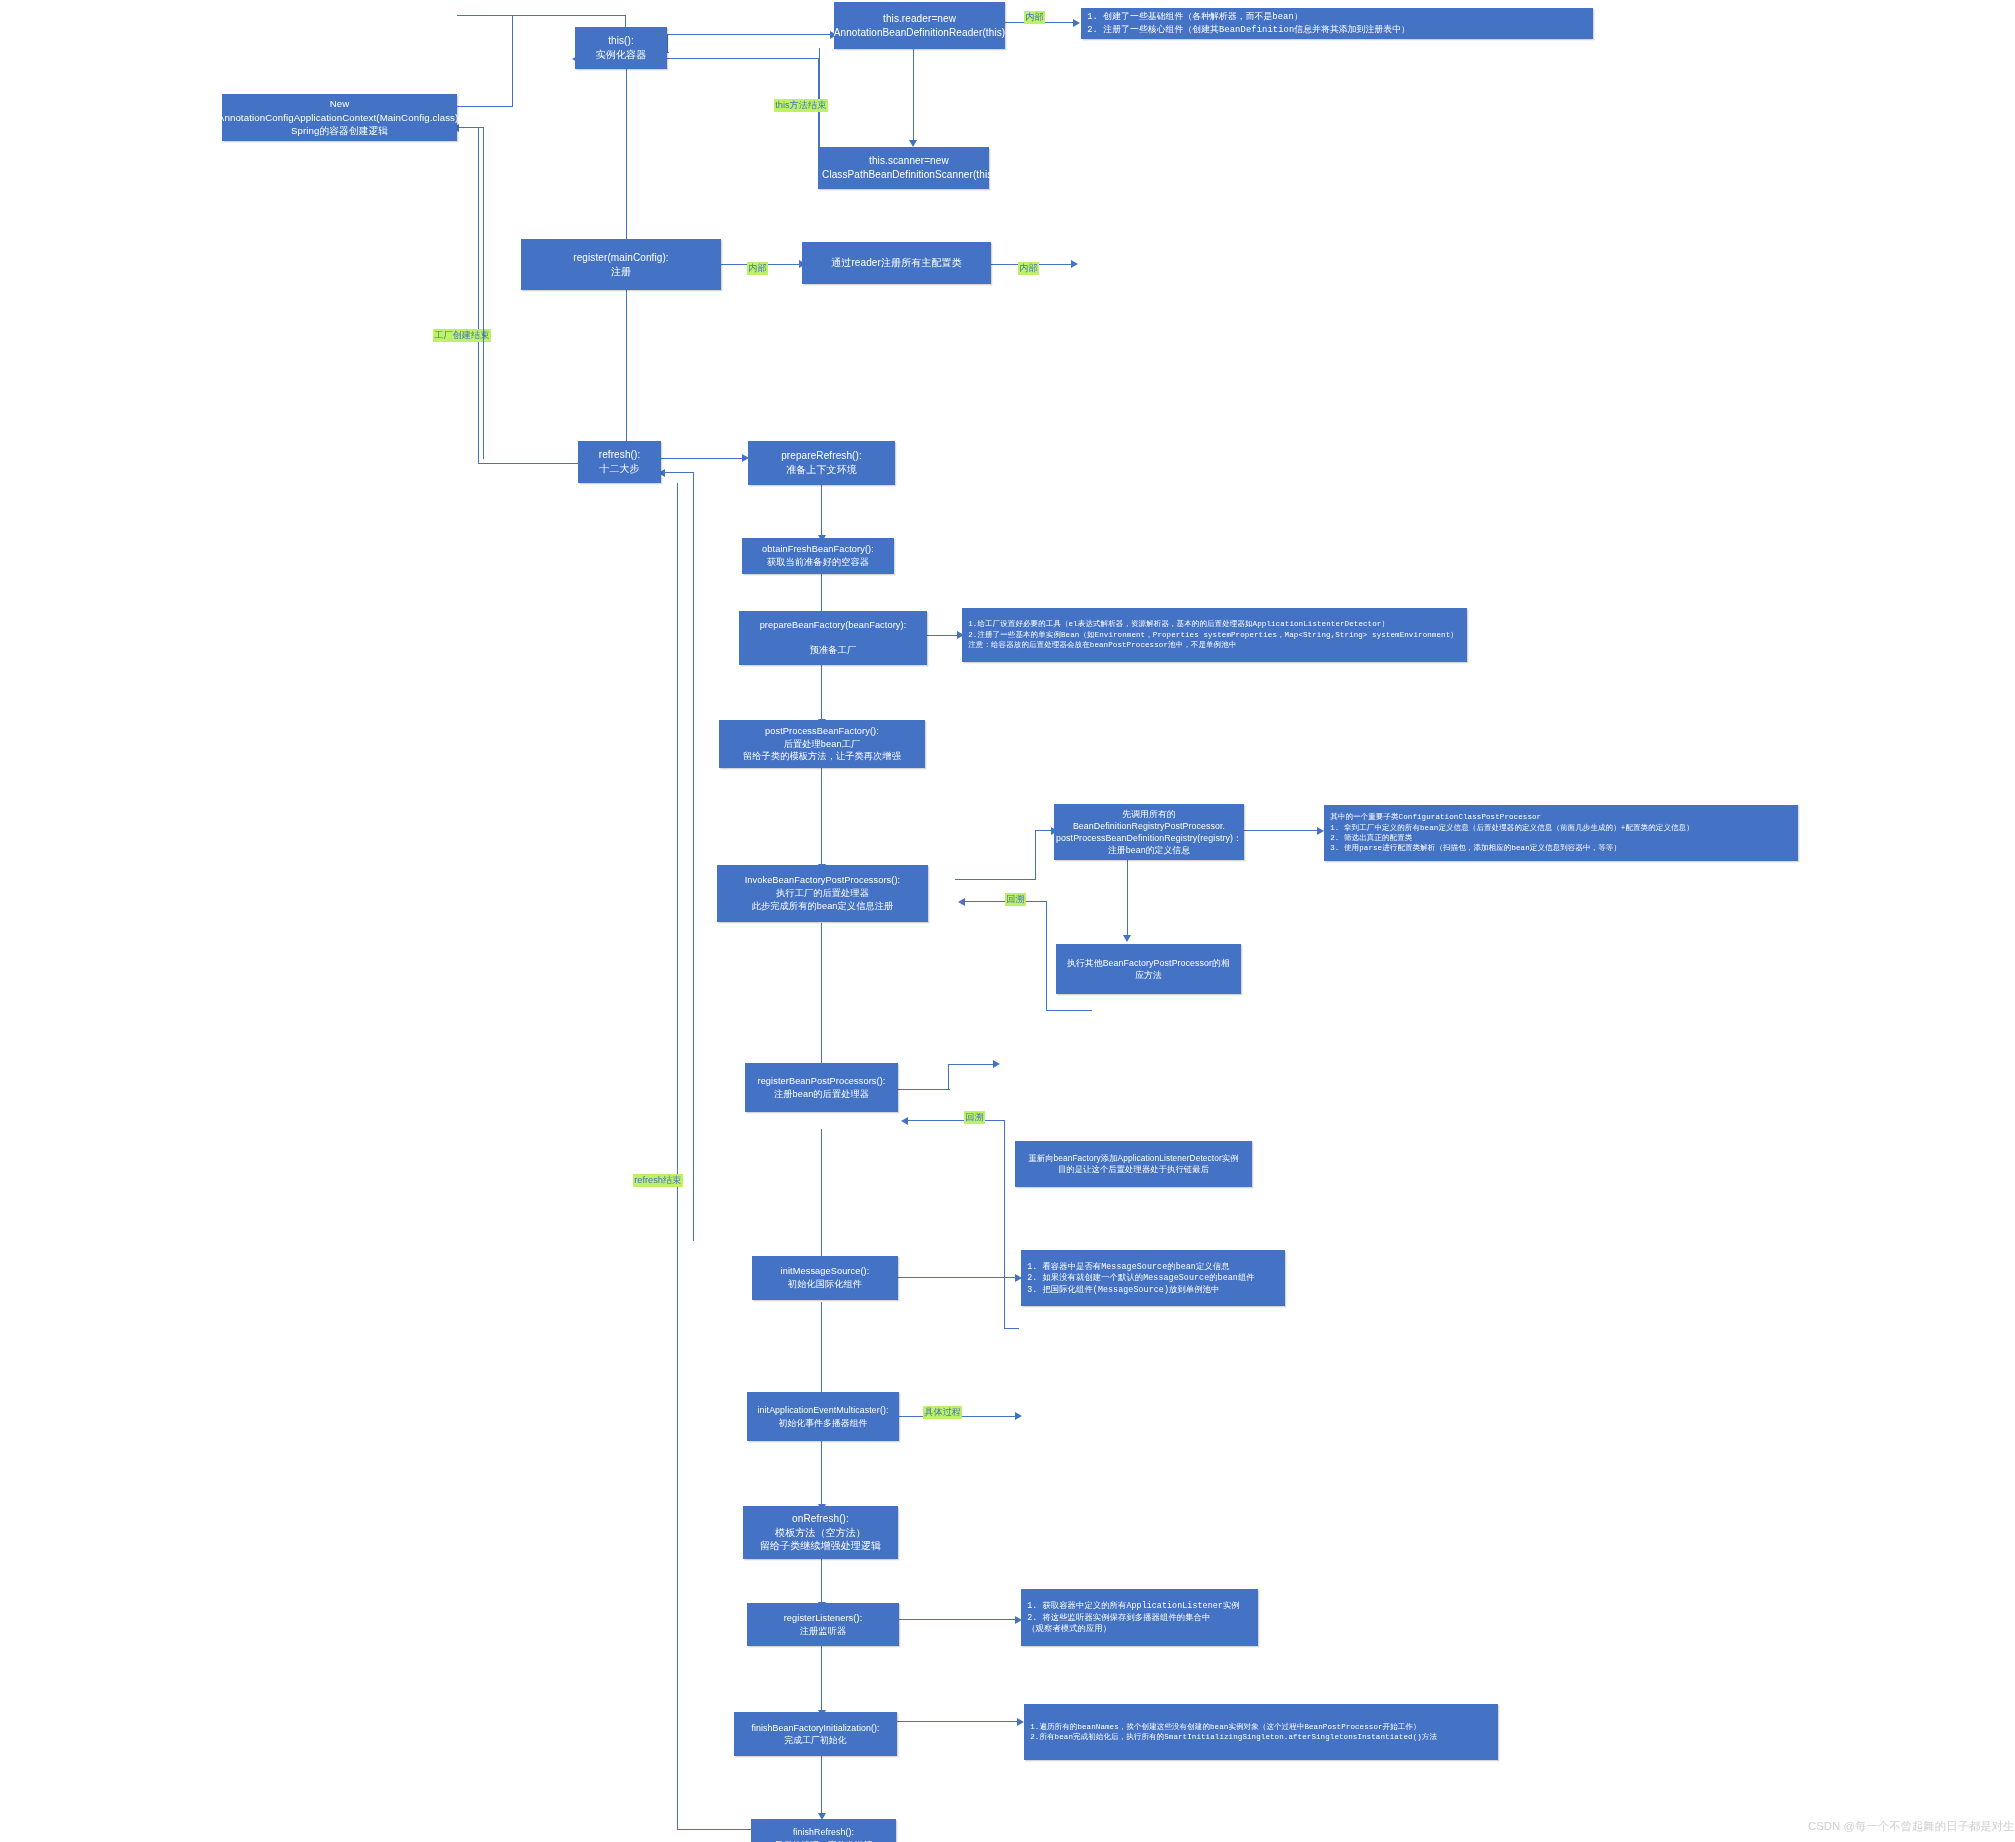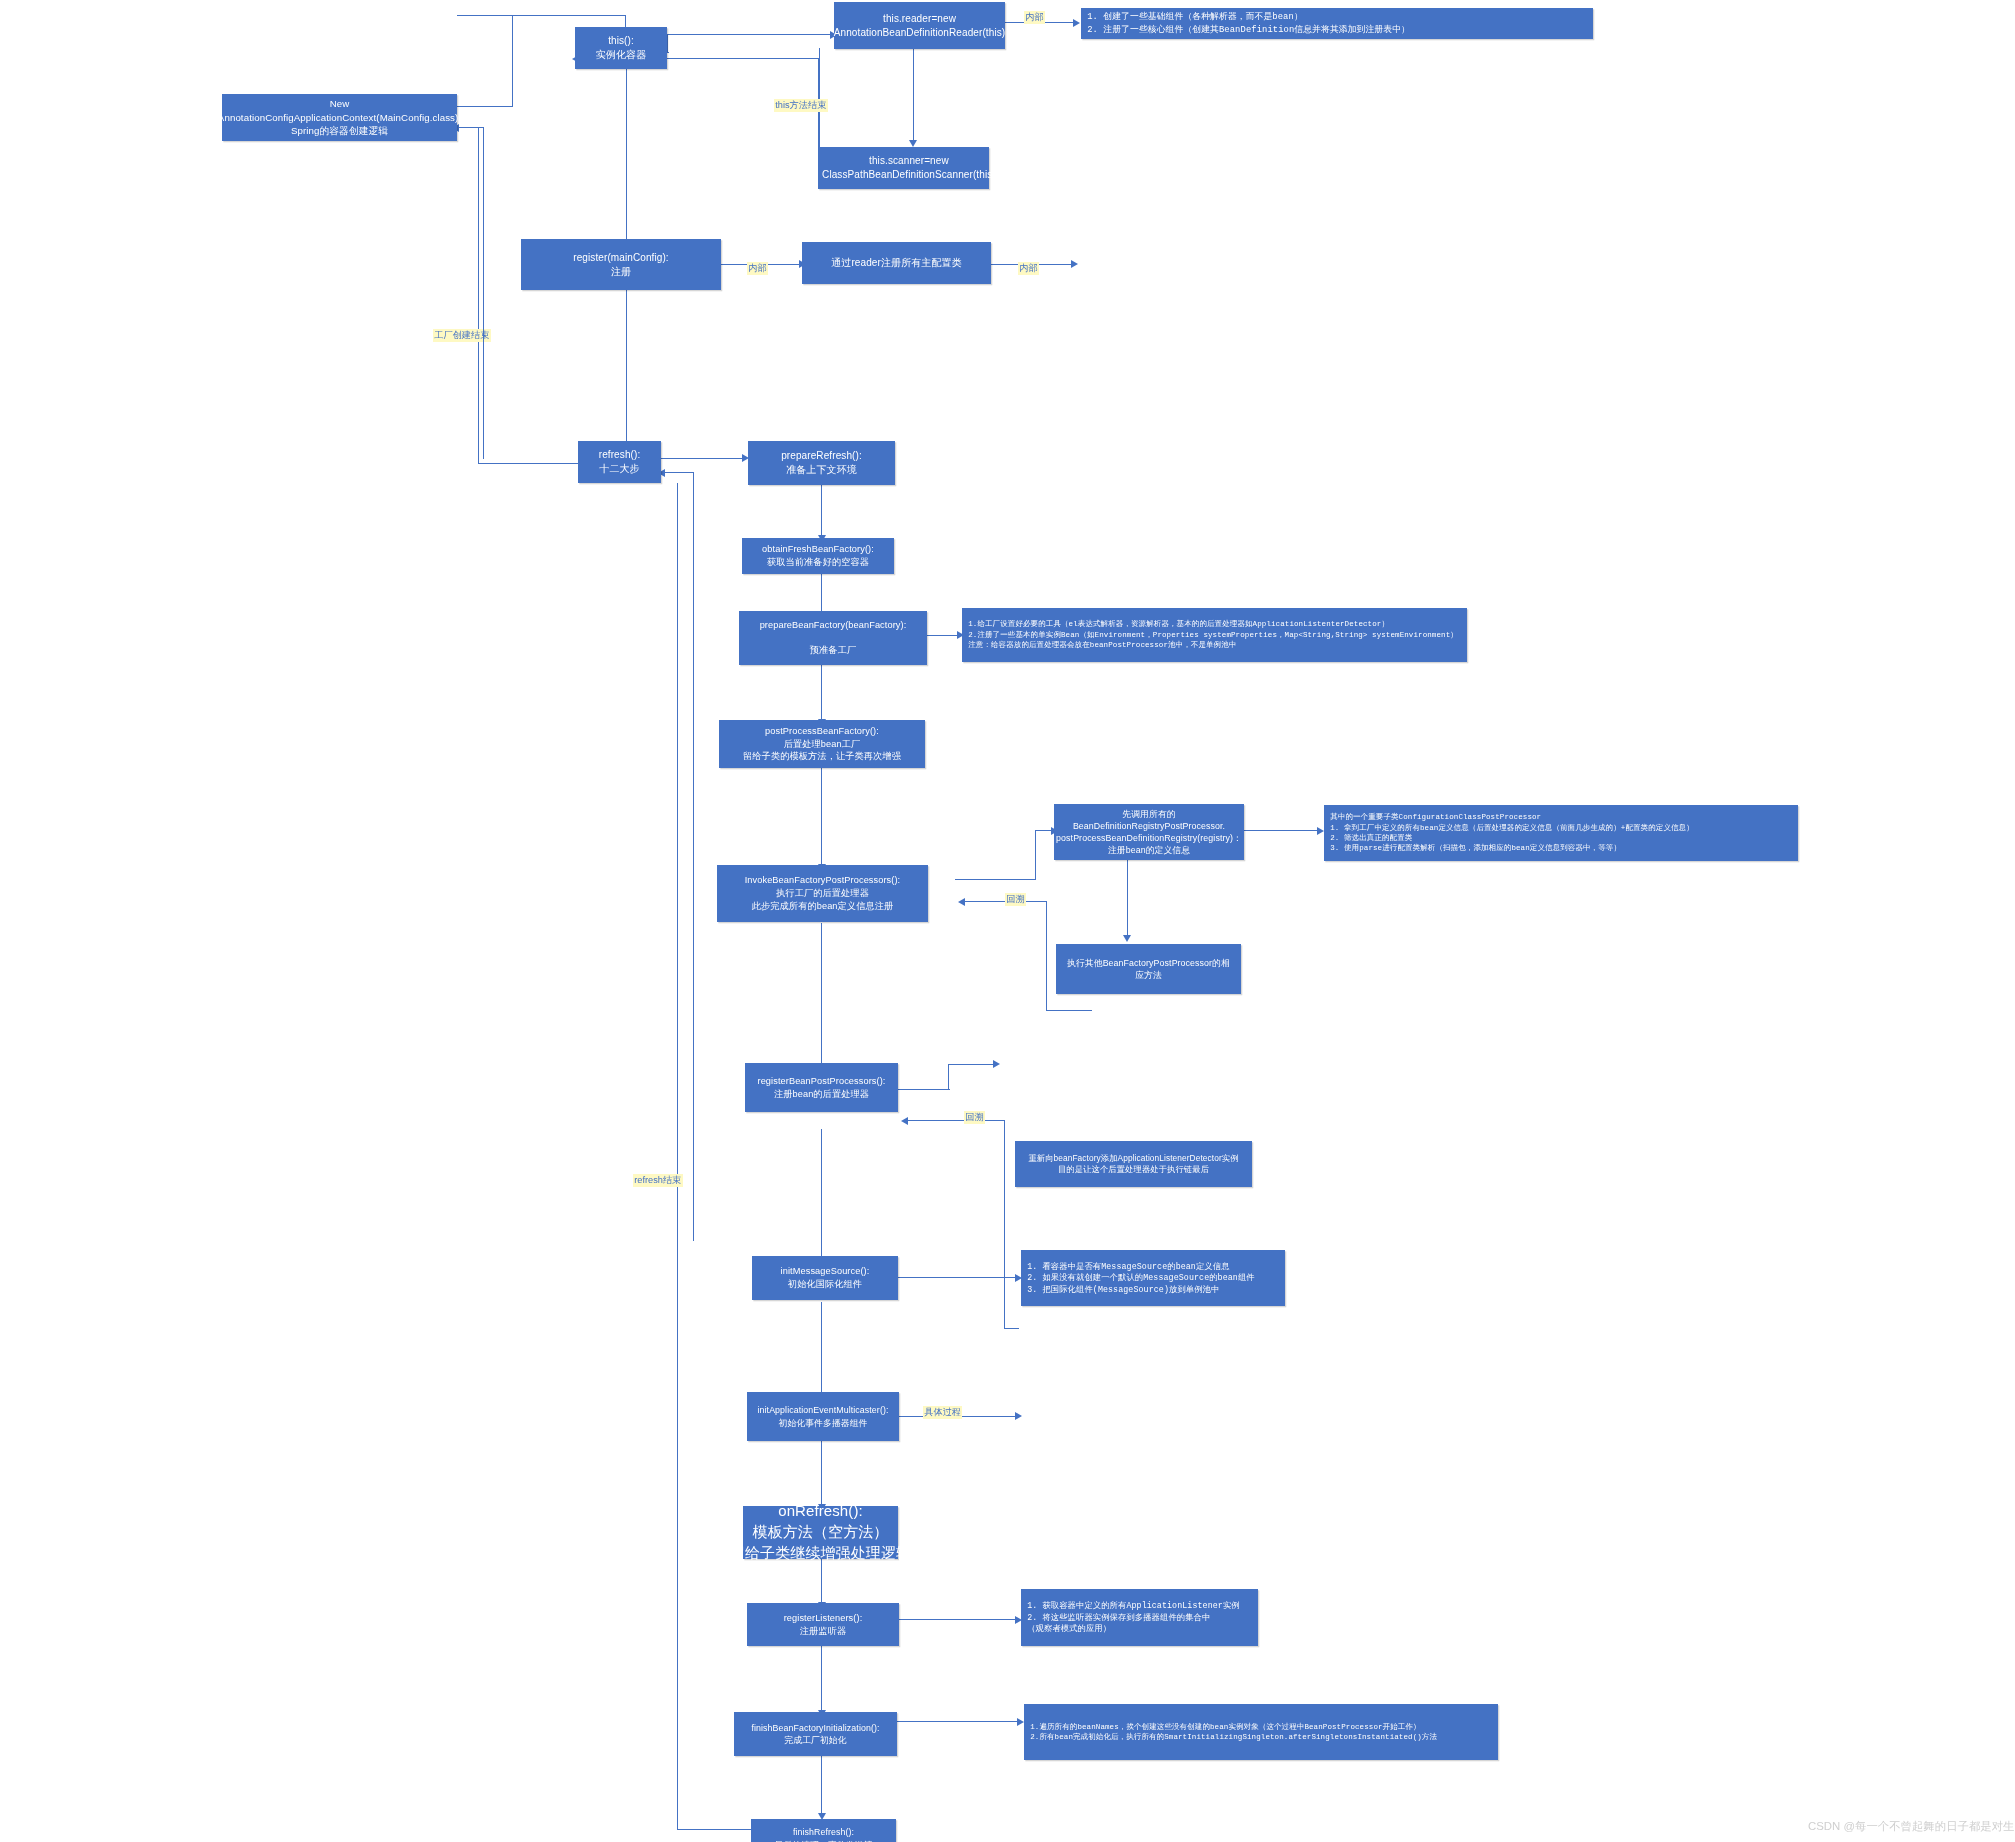--- a/index.html
+++ b/index.html
@@ -38,21 +38,21 @@
   .arrow.l{border-top:5.7px solid transparent;border-bottom:5.7px solid transparent;border-right:9.7px solid #4472C4;}
   .arrow.d{border-left:5.7px solid transparent;border-right:5.7px solid transparent;border-top:9.7px solid #4472C4;}
   .arrow.r.sm{border-top:4px solid transparent;border-bottom:4px solid transparent;border-left:7px solid #4472C4;}
   .arrow.l.sm{border-top:4px solid transparent;border-bottom:4px solid transparent;border-right:7px solid #4472C4;}
   .arrow.d.sm{border-left:4px solid transparent;border-right:4px solid transparent;border-top:7px solid #4472C4;}
   .elabel{
     position:absolute;
     color:#4472C4;
     white-space:nowrap;
     font-size:9.2px;
-    background:#fef9c3;
+    background:#bef264;
     padding:0 1.3px;
   }
   .watermark{
     position:absolute;
     color:#cfcfcf;
     font-size:11.4px;
     white-space:nowrap;
     user-select:none;
   }
 </style>
@@ -310,21 +310,21 @@
     <span class="ln">2. 如果没有就创建一个默认的MessageSource的bean组件</span>
     <span class="ln">3. 把国际化组件(MessageSource)放到单例池中</span>
   </div>
 
   <div class="node center" style="left:747px;top:1392px;width:152px;height:49px;font-size:8.8px;">
     <span class="ln">initApplicationEventMulticaster():</span>
     <span class="ln">初始化事件多播器组件</span>
   </div>
 
 
-  <div class="node center" style="left:743px;top:1506px;width:155px;height:53px;font-size:15px;">
+  <div class="node center" style="left:743px;top:1506px;width:155px;height:53px;font-size:10px;">
     <span class="ln">onRefresh():</span>
     <span class="ln">模板方法（空方法）</span>
     <span class="ln">留给子类继续增强处理逻辑</span>
   </div>
 
   <div class="node center" style="left:747px;top:1603px;width:152px;height:43px;font-size:9.2px;">
     <span class="ln">registerListeners():</span>
     <span class="ln">注册监听器</span>
   </div>
 

